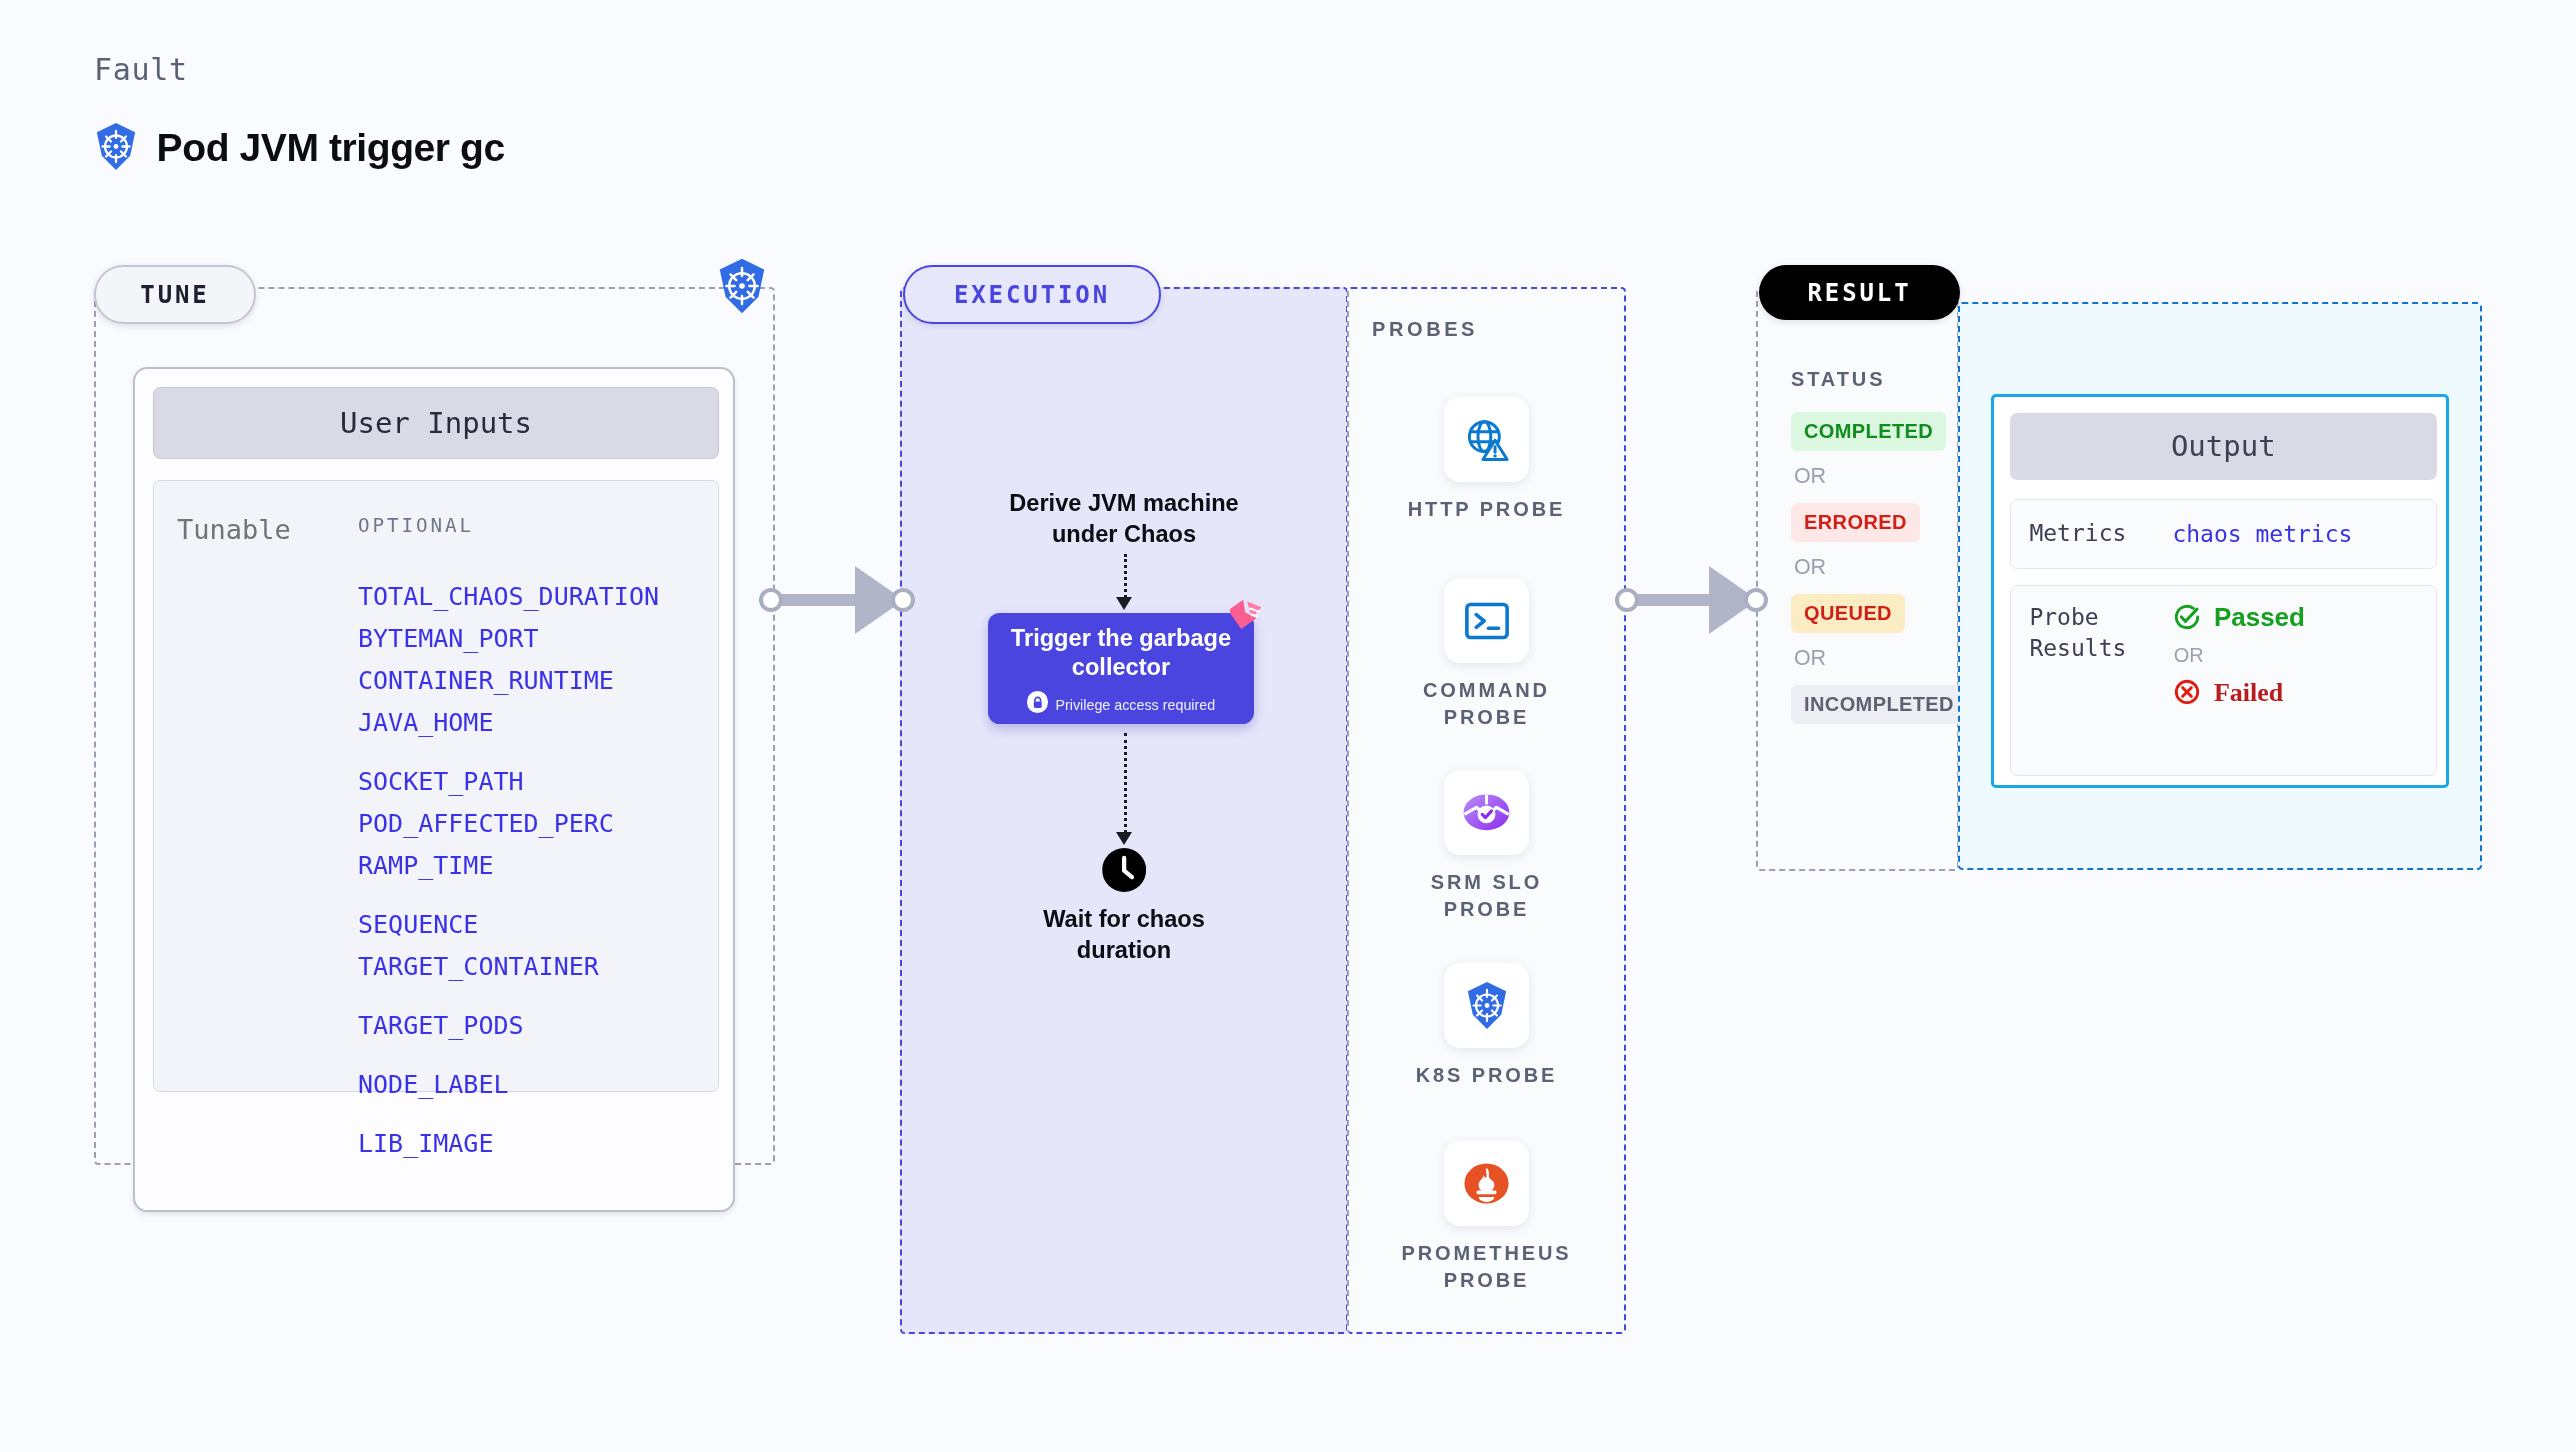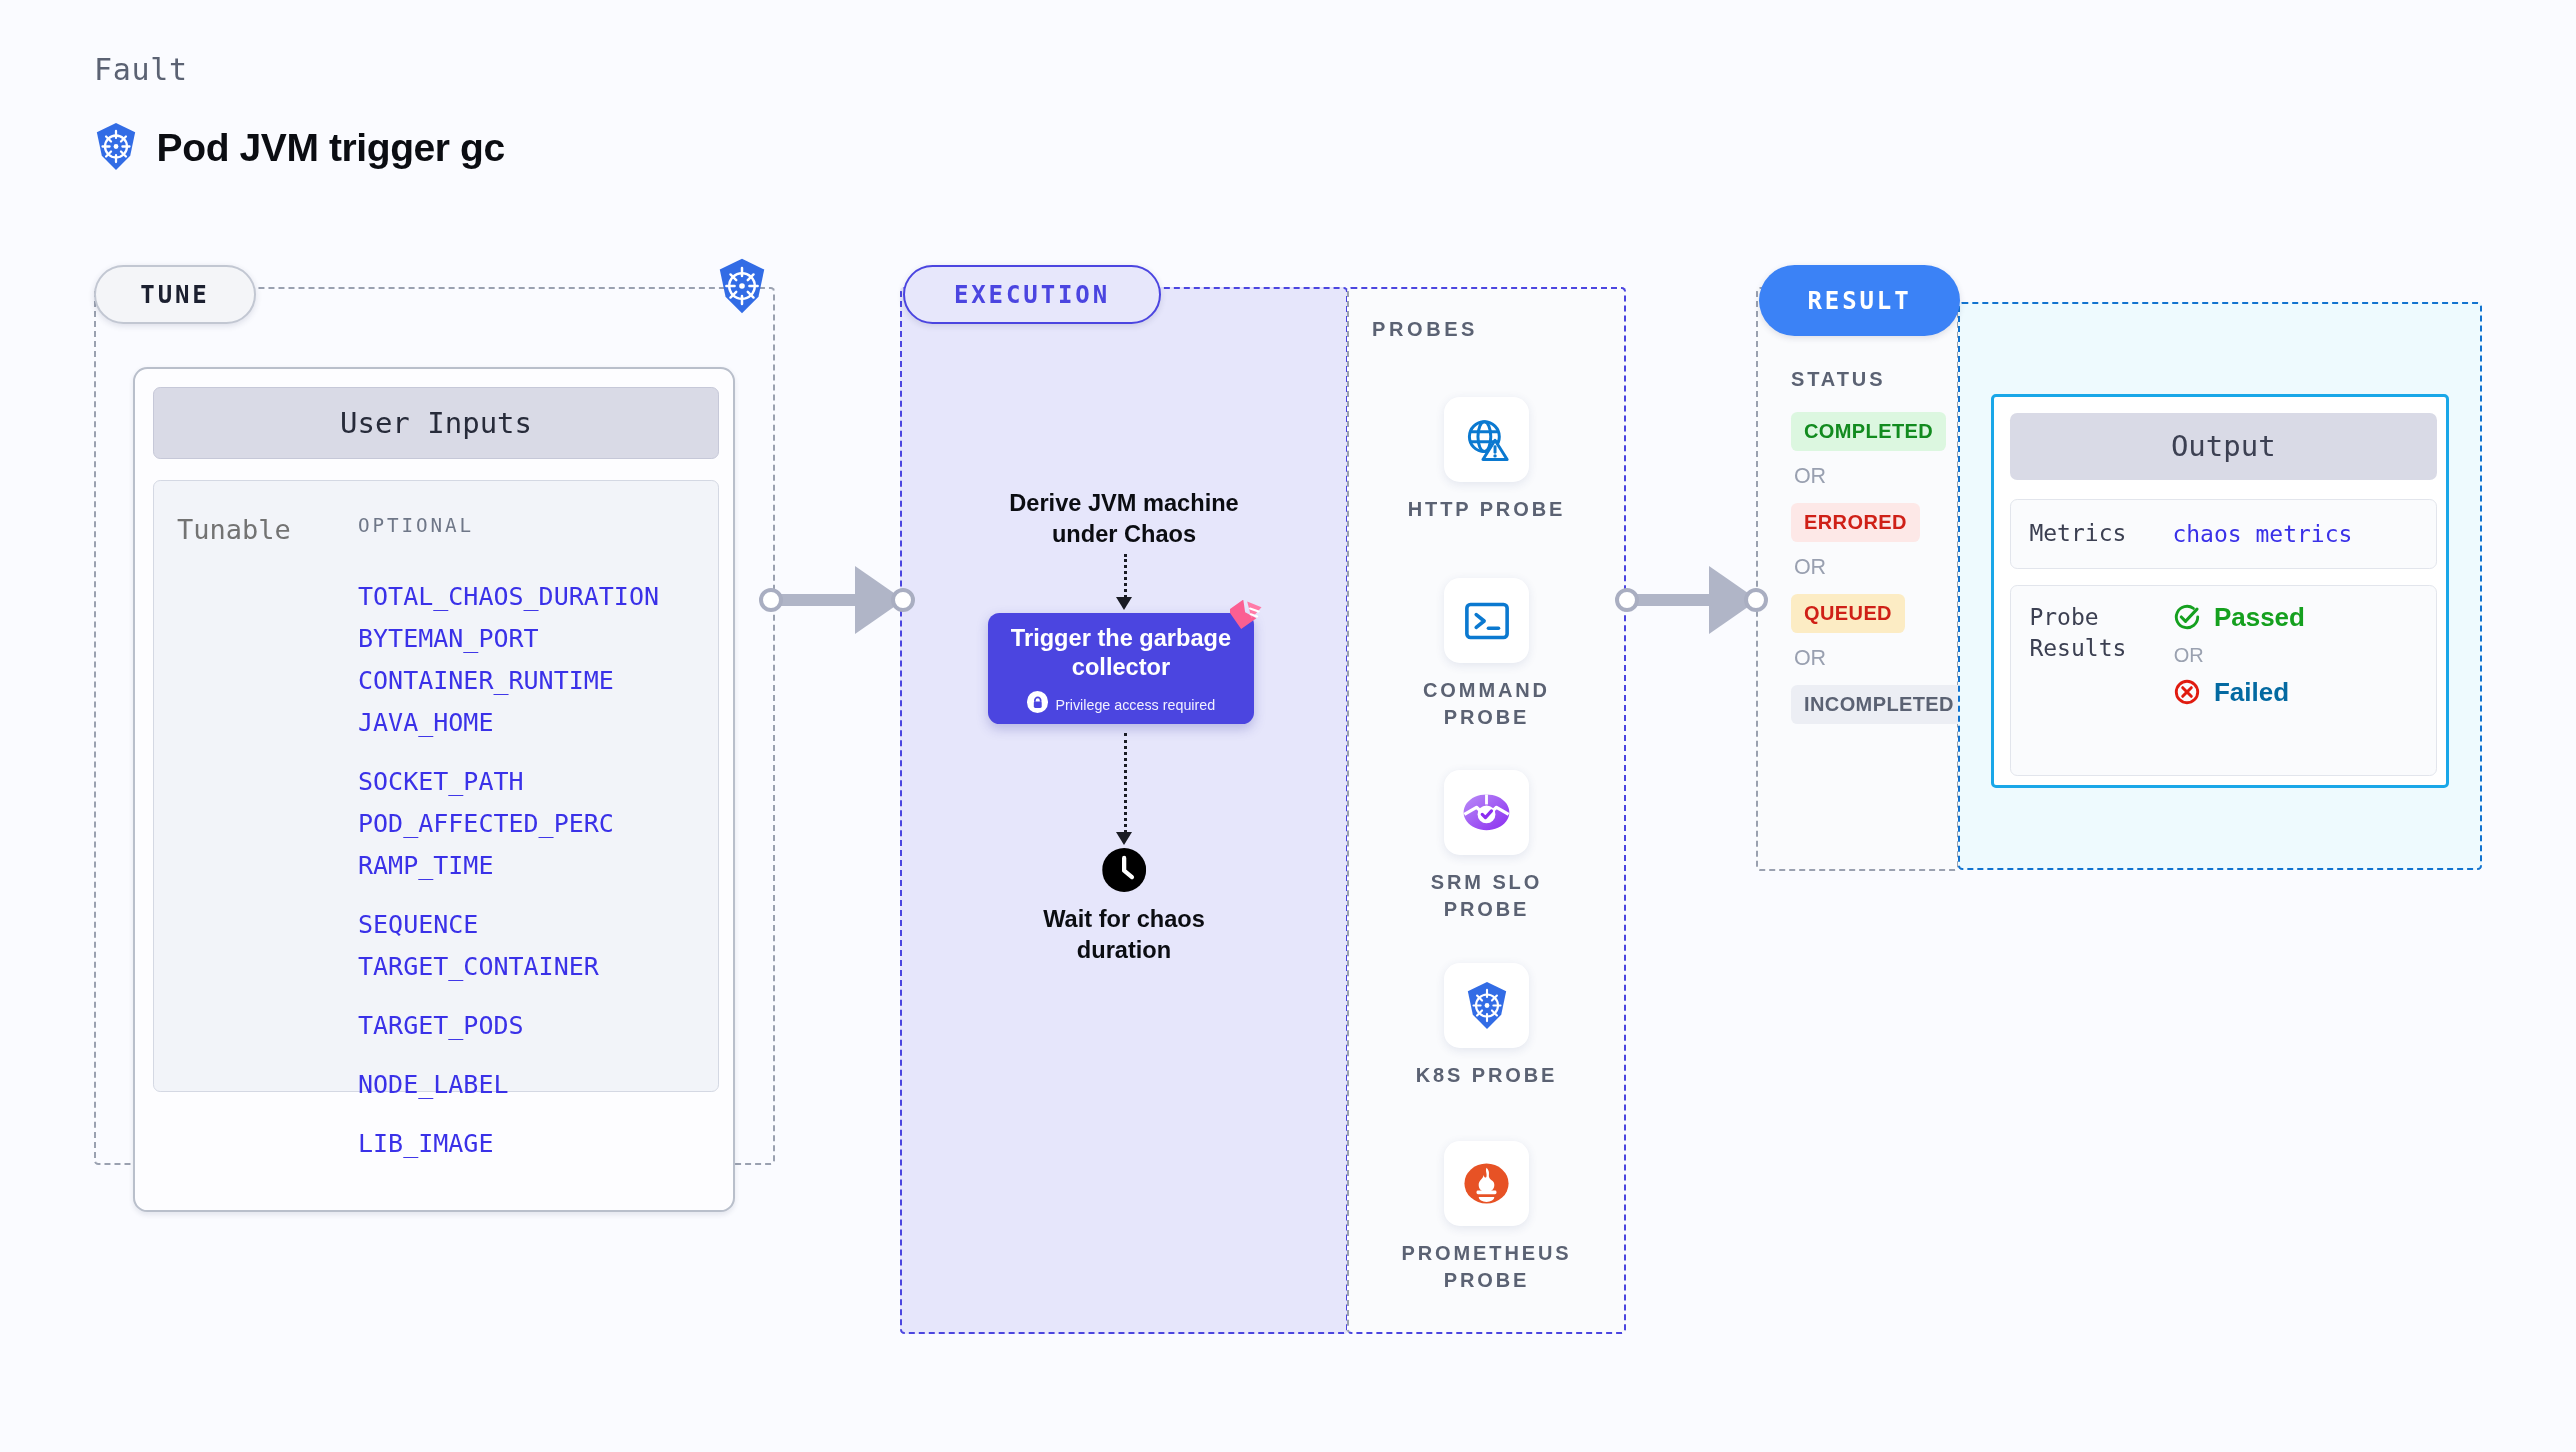--- a/index.html
+++ b/index.html
@@ -31,22 +31,22 @@
   }
   .pill-tune {
     left: 94px; top: 265px; width: 162px; height: 59px;
     background: #f4f5f8; border: 2.1px solid #c2c7d2; color: #1c2030; font-size: 24px;
   }
   .pill-exec {
     left: 903px; top: 265px; width: 258px; height: 59px;
     background: #e7e7fb; border: 2.9px solid #4b45e0; color: #4b45e0; font-size: 24px;
   }
   .pill-result {
-    left: 1759px; top: 265px; width: 201px; height: 71px;
-    background: #3b82f6; border: none; color: #ffffff; font-size: 24px;
+    left: 1759px; top: 265px; width: 201px; height: 55px;
+    background: #000000; border: none; color: #ffffff; font-size: 24px;
   }
 
   
   .tune-box {
     position: absolute; left: 94px; top: 287px; width: 681px; height: 878px;
     border: 2.9px dashed #9aa1b0; border-radius: 4.3px; background: transparent;
   }
   .tune-card {
     position: absolute; left: 133px; top: 367px; width: 602px; height: 845px;
     background: #fdfdff; border: 2.9px solid #b9bfcb; border-radius: 14.3px;
@@ -191,21 +191,21 @@
   .out-row-probes  { top: 188px; height: 191px; }
   .out-key {
     font-family: "DejaVu Sans Mono", monospace; font-size: 23px; color: #3c4052;
     line-height: 31.5px; width: 143px; flex: 0 0 143px;
   }
   .out-val-metrics { font-family: "DejaVu Sans Mono", monospace; font-size: 23px; color: #3a31e8; }
   .out-res { display: flex; flex-direction: column; gap: 0; }
   .out-res-line { display: flex; align-items: center; gap: 11.5px; }
   .out-res-txt { font-size: 26px; font-weight: bold; }
   .txt-pass { color: #15a01f; }
-  .txt-fail { color: #0369a1; }
+  .txt-fail { color: #b91c1c; font-family: Liberation Serif, serif; }
   .out-or { font-size: 20px; color: #9aa1b0; margin: 10px 0 10px 1.4px; }
 
   
   .conn { position: absolute; z-index: 7; }
   .conn-circle {
     position: absolute; width: 24px; height: 24px; border-radius: 50%;
     background: #ffffff; border: 4.3px solid #a9aec1; top: -12px;
   }
   .conn-shaft { position: absolute; height: 11.5px; background: #b0b5c7; top: -5.7px; }
   .conn-head {

